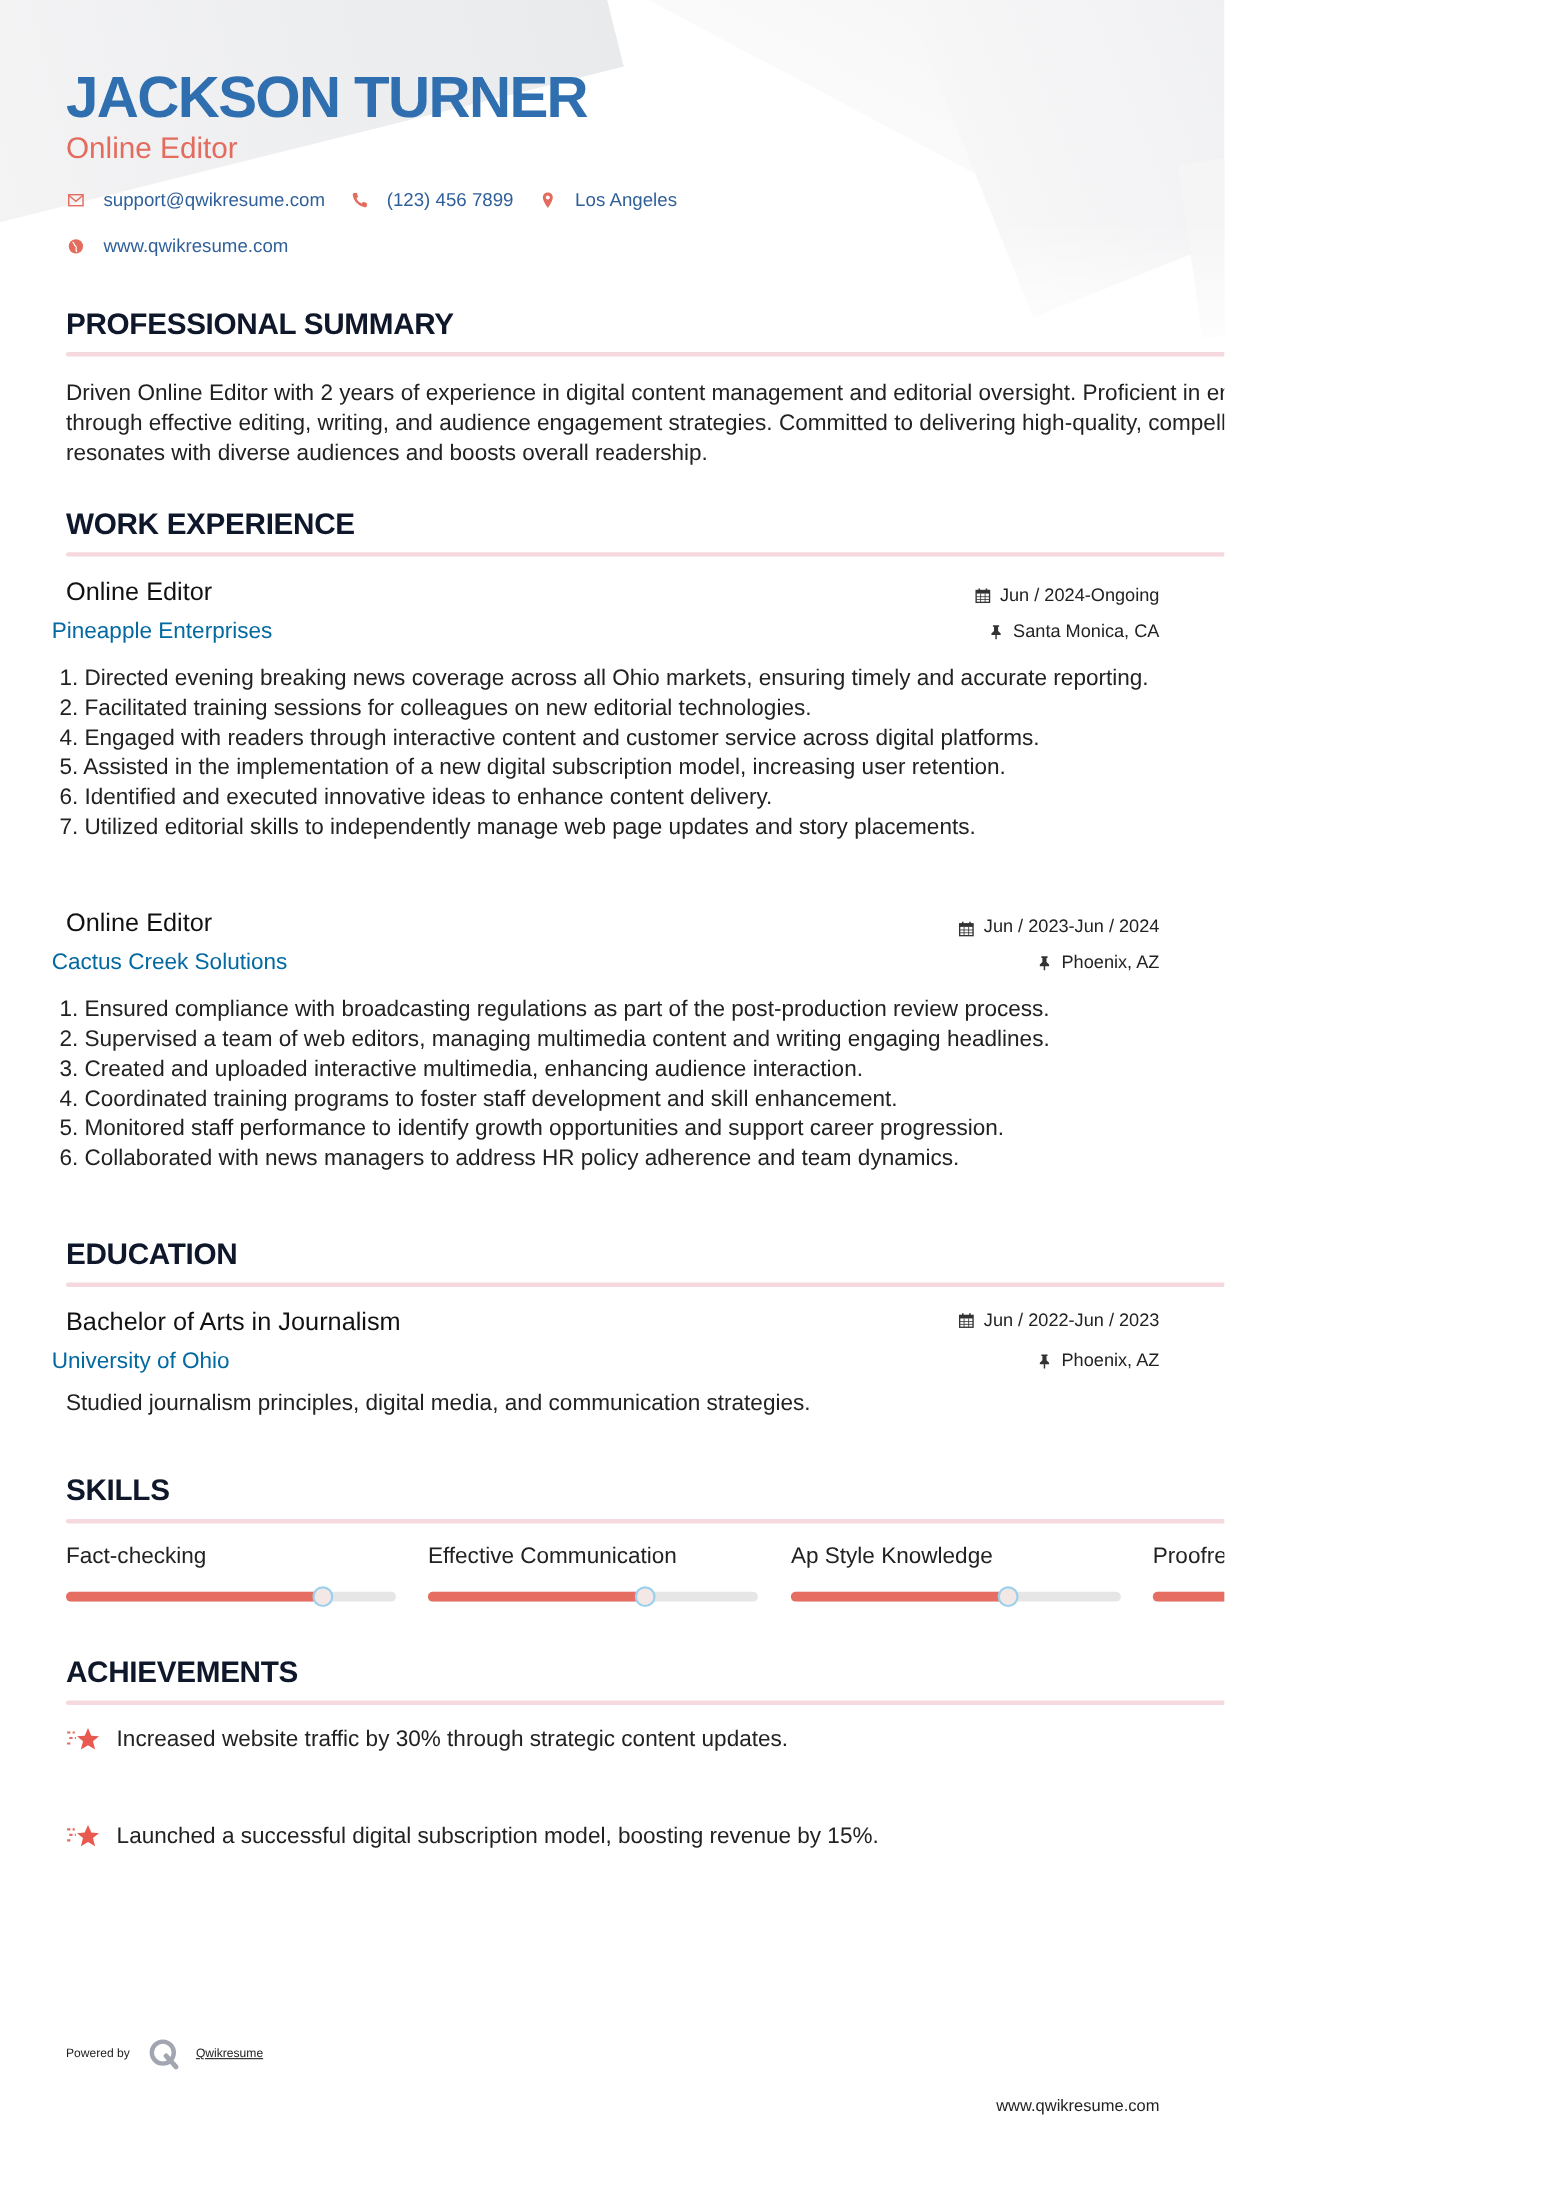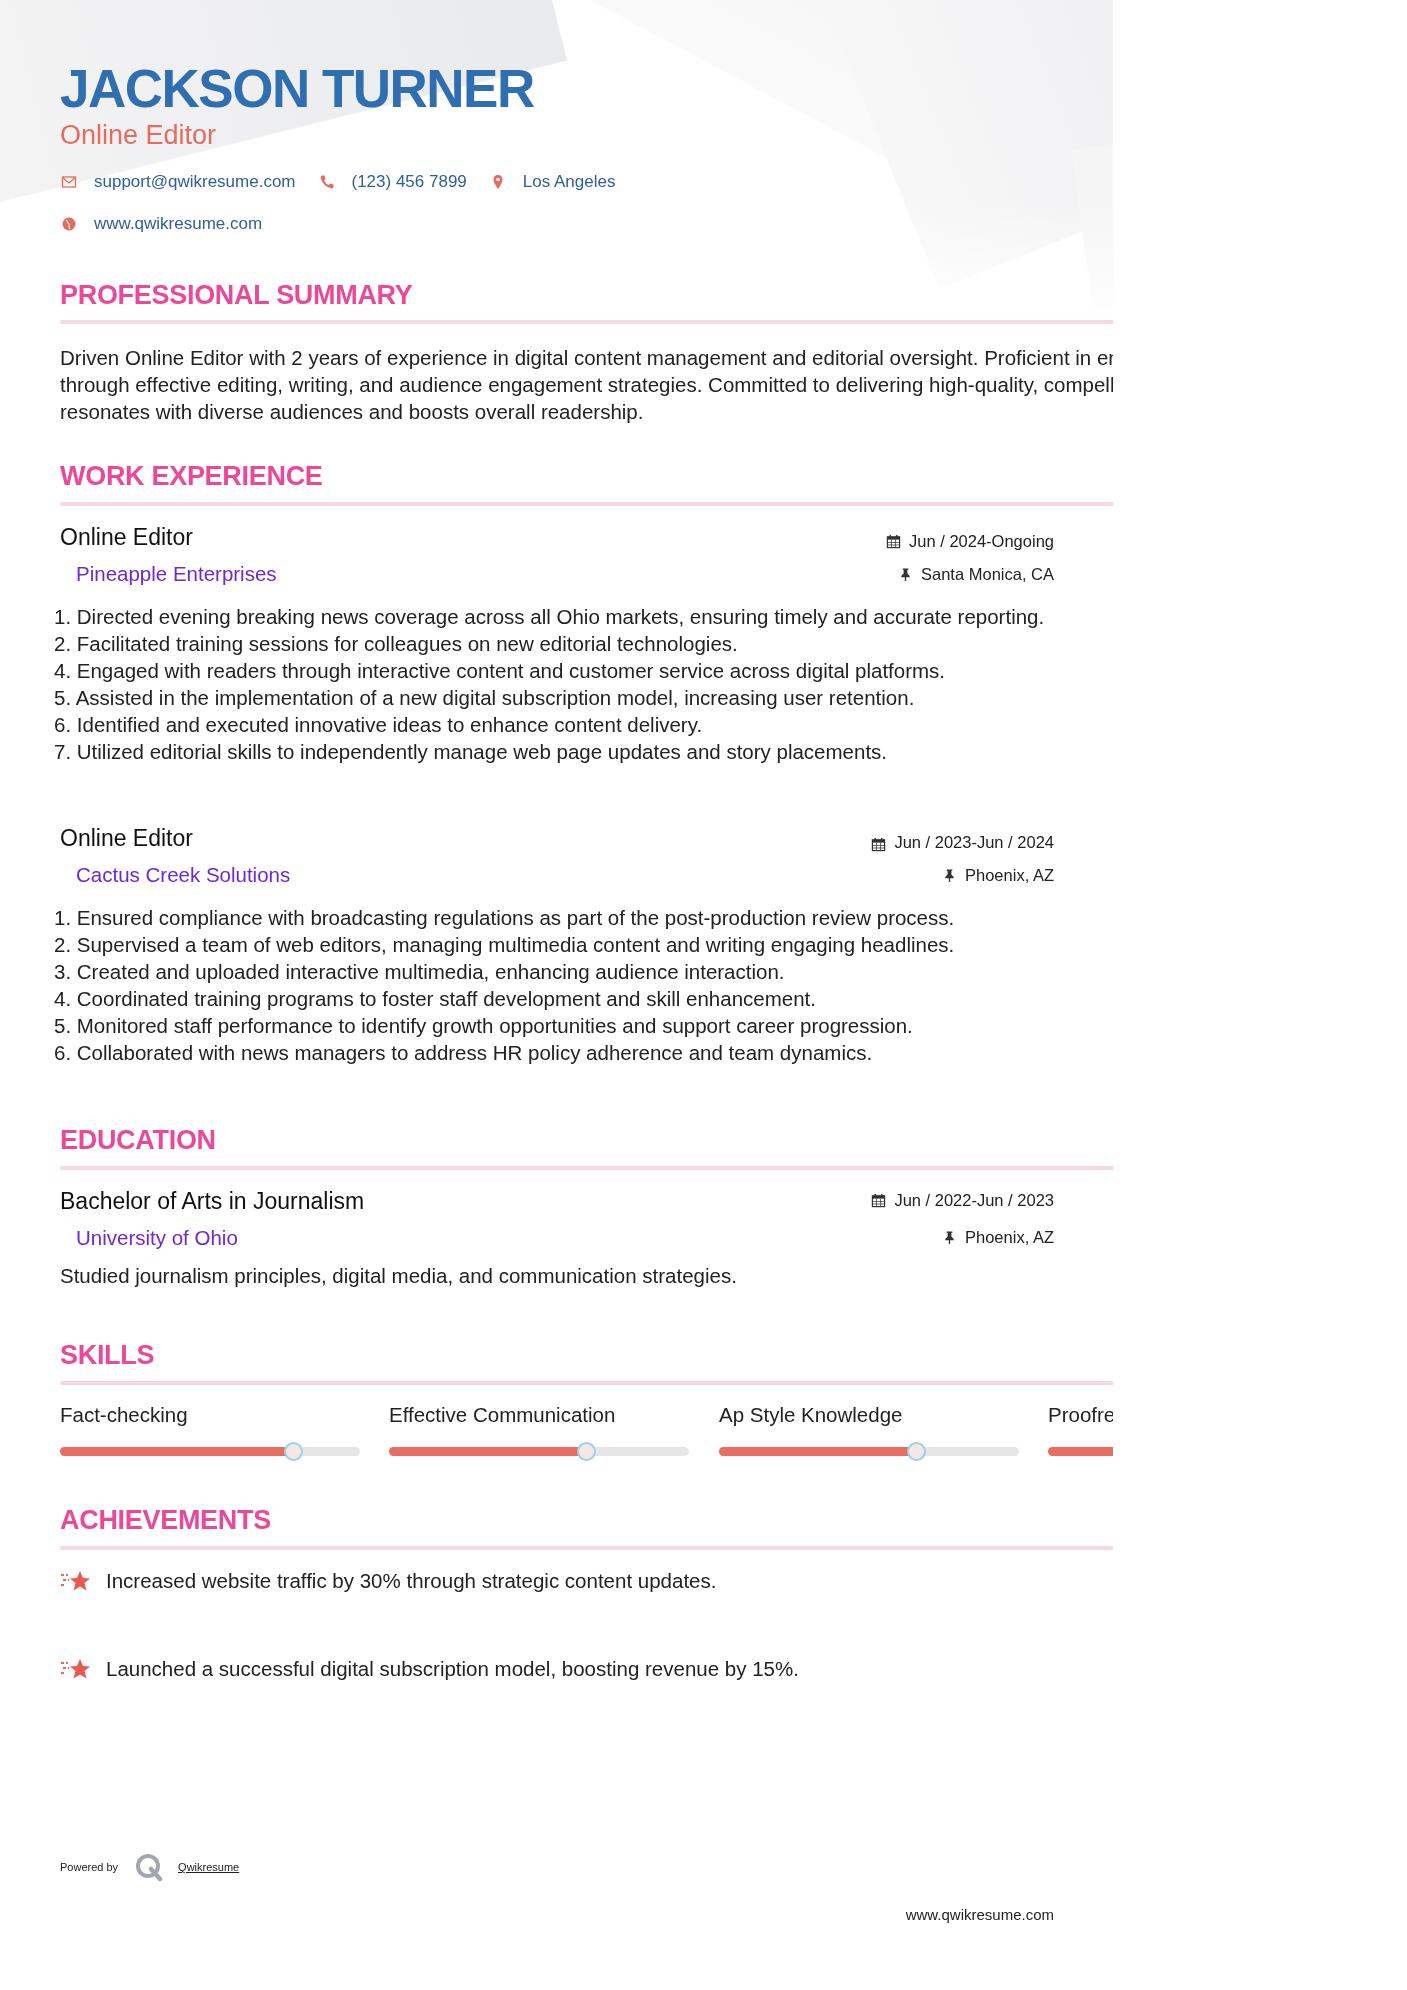--- a/index.html
+++ b/index.html
@@ -22,27 +22,27 @@
 
   .contact { position: absolute; left: 60px; display: flex; align-items: center; font-size: 17px; color: #2f5f99; }
   .contact.r1 { top: 172px; }
   .contact.r2 { top: 214px; }
   .contact .item { display: flex; align-items: center; margin-right: 22px; }
   .contact .ic { width: 18px; height: 18px; margin-right: 16px; display: inline-flex; align-items: center; justify-content: center; }
   .contact .ic svg { width: 16px; height: 16px; }
 
   .photo { position: absolute; left: 1168px; top: 58px; width: 180px; height: 180px; border-radius: 50%; background: #7fc4de; overflow: hidden; }
 
-  .section-title { position: absolute; left: 60px; font-size: 27px; font-weight: 700; color: #ec4899; letter-spacing: -0.3px; }
+  .section-title { position: absolute; left: 60px; font-size: 27px; font-weight: 700; color: #0f172a; letter-spacing: -0.3px; }
   .rule { position: absolute; left: 60px; width: 1288px; height: 4px; background: #f6d9de; border-radius: 2px; }
 
   .para { position: absolute; left: 60px; width: 1288px; font-size: 20.5px; line-height: 27px; color: #222; }
 
   .job-title { position: absolute; left: 60px; font-size: 23px; color: #111; }
-  .company { position: absolute; left: 76px; font-size: 20.5px; color: #6d28d9; }
+  .company { position: absolute; left: 47px; font-size: 20.5px; color: #0369a1; }
   .meta { position: absolute; right: 59px; font-size: 16.5px; color: #222; display: flex; align-items: center; }
   .meta svg { width: 15px; height: 15px; margin-right: 8px; }
 
   .olist { position: absolute; left: 54px; width: 1300px; font-size: 20.5px; line-height: 27px; color: #222; list-style: none; }
   .olist li { white-space: nowrap; }
 
   .skill-label { position: absolute; font-size: 20.5px; color: #222; }
   .skill-track { position: absolute; height: 9px; width: 300px; background: #e6e6e6; border-radius: 5px; }
   .skill-fill { position: absolute; left: 0; top: 0; height: 9px; background: #e66d61; border-radius: 5px; }
   .skill-knob { position: absolute; top: -5px; width: 19px; height: 19px; border-radius: 50%; background: #f3e8e6; border: 2px solid #9cd0ec; margin-left: -10px; }

